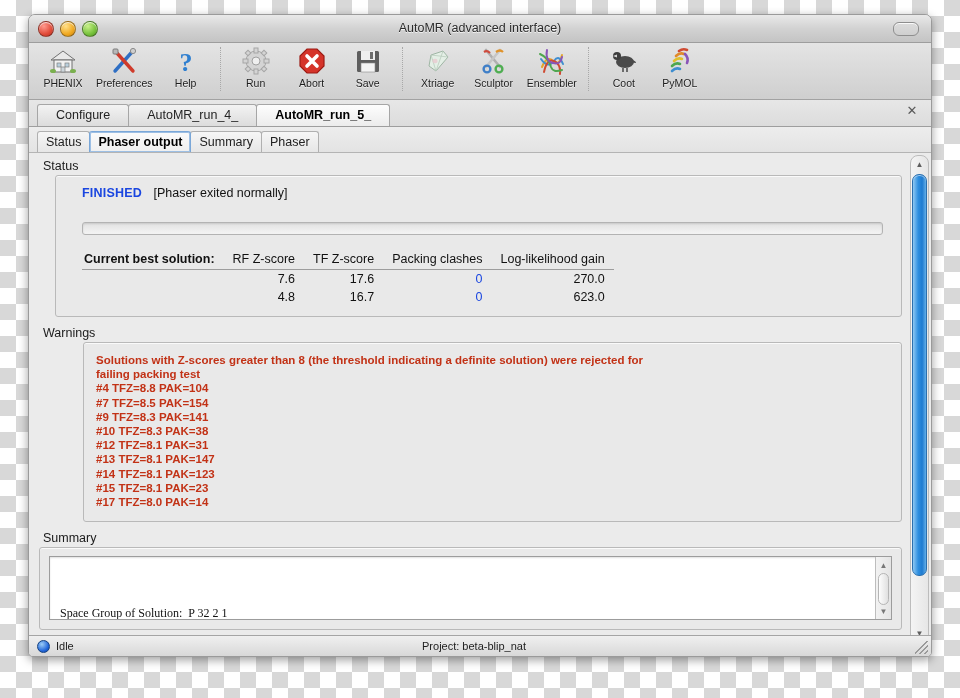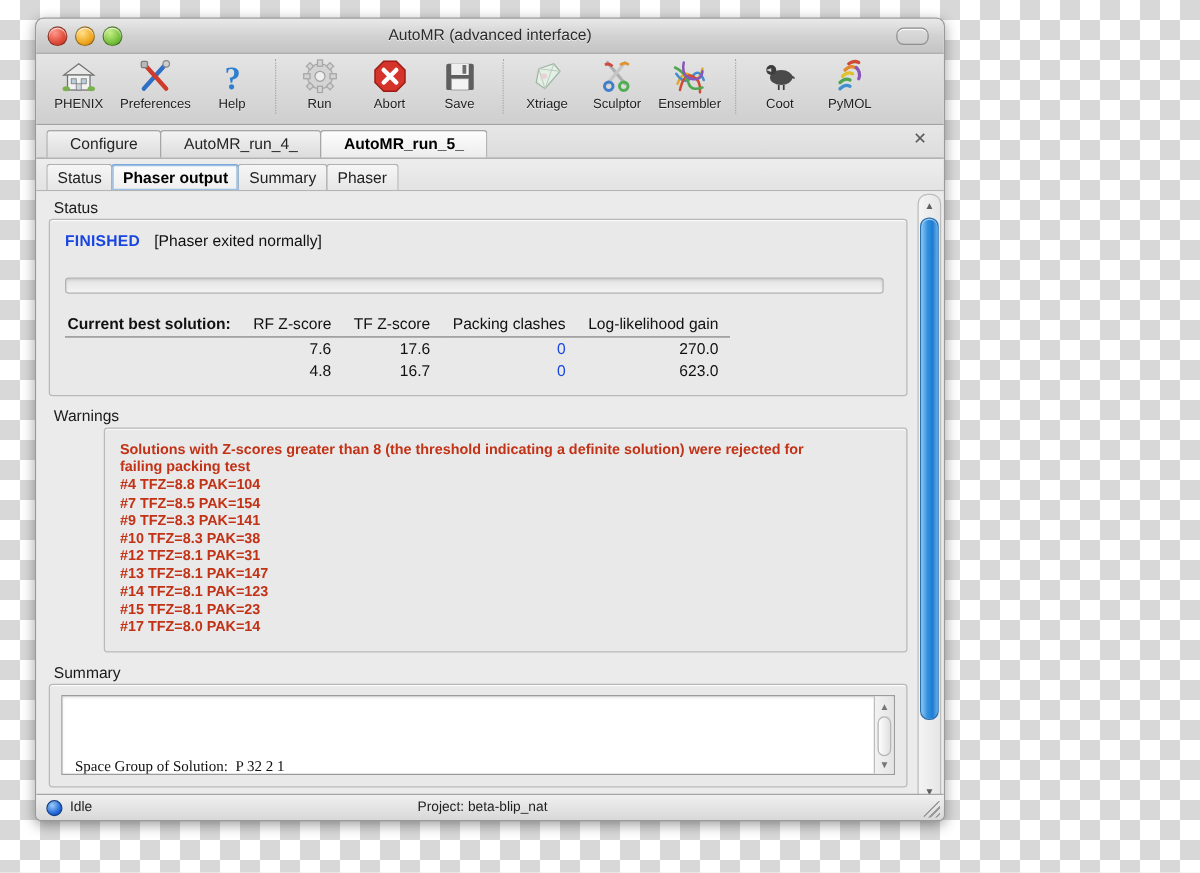--- a/index.html
+++ b/index.html
@@ -9,21 +9,21 @@
     background-color:#ffffff;
     background-image:
       linear-gradient(45deg,#d8d8d8 25%,transparent 25%,transparent 75%,#d8d8d8 75%),
       linear-gradient(45deg,#d8d8d8 25%,transparent 25%,transparent 75%,#d8d8d8 75%);
     background-size:32px 32px;
     background-position:0 0,16px 16px;
   }
 
   
   .window{
-    position:absolute;left:28px;top:14px;width:728px;height:643px;
+    position:absolute;left:28px;top:14px;width:904px;height:643px;
     border-radius:7px 7px 5px 5px;
     background:#ededed;
     box-shadow:0 3px 10px rgba(0,0,0,.38);
     overflow:hidden;
     border:1px solid #9a9a9a;
     box-sizing:border-box;
   }
 
   
   .titlebar{
@@ -116,21 +116,21 @@
   .scrollpane{position:absolute;left:0;top:0;right:21px;bottom:0;padding:6px 8px 0 10px;box-sizing:border-box;}
 
   .group{margin-bottom:9px;}
   .group-title{font-size:12.5px;color:#1a1a1a;padding:0 0 2px 4px;}
   .group-box{
     border:1px solid #b9b9b9;border-radius:3px;background:#e9e9e9;
     box-shadow:inset 0 1px 0 #fafafa;
   }
 
   
-  .status-box{padding:10px 12px 10px 12px;}
+  .status-box{padding:10px 12px 10px 26px;margin-left:16px;}
   .finished-row{font-size:12.5px;margin-bottom:6px;}
   .finished{color:#1a46e0;font-weight:bold;letter-spacing:.2px;}
   .exitmsg{color:#111;margin-left:8px;}
   .progress{
     height:11px;margin:22px 6px 16px 0;border:1px solid #b3b3b3;border-radius:3px;
     background:linear-gradient(to bottom,#e2e2e2,#f4f4f4);
     box-shadow:inset 0 1px 2px rgba(0,0,0,.12);
   }
   table.soln{border-collapse:collapse;font-size:12.5px;color:#111;}
   table.soln th{

